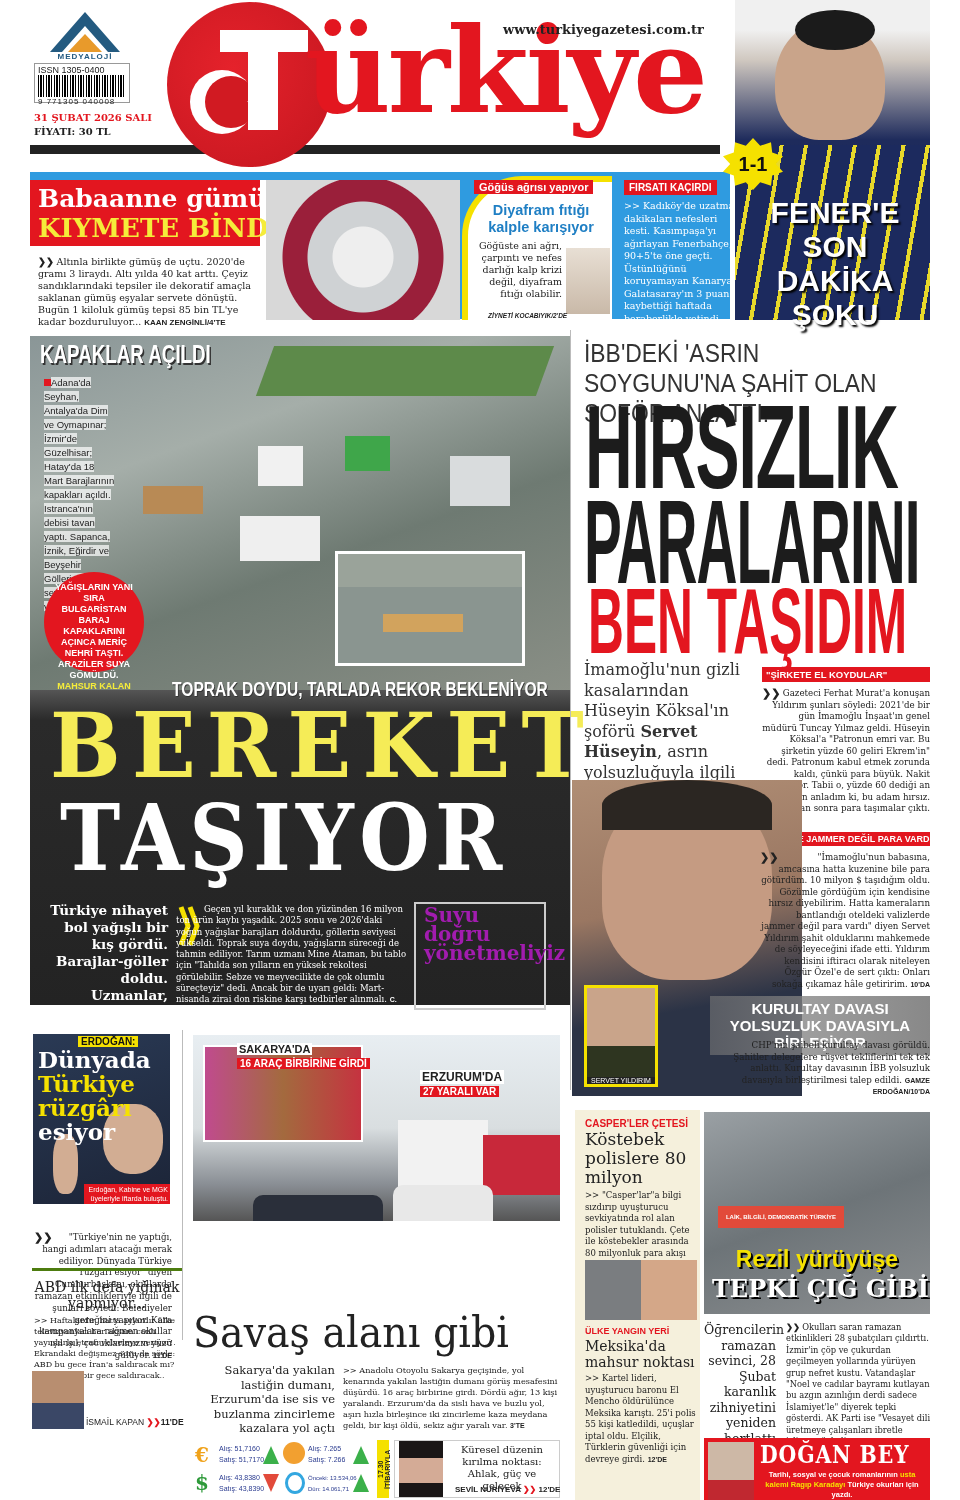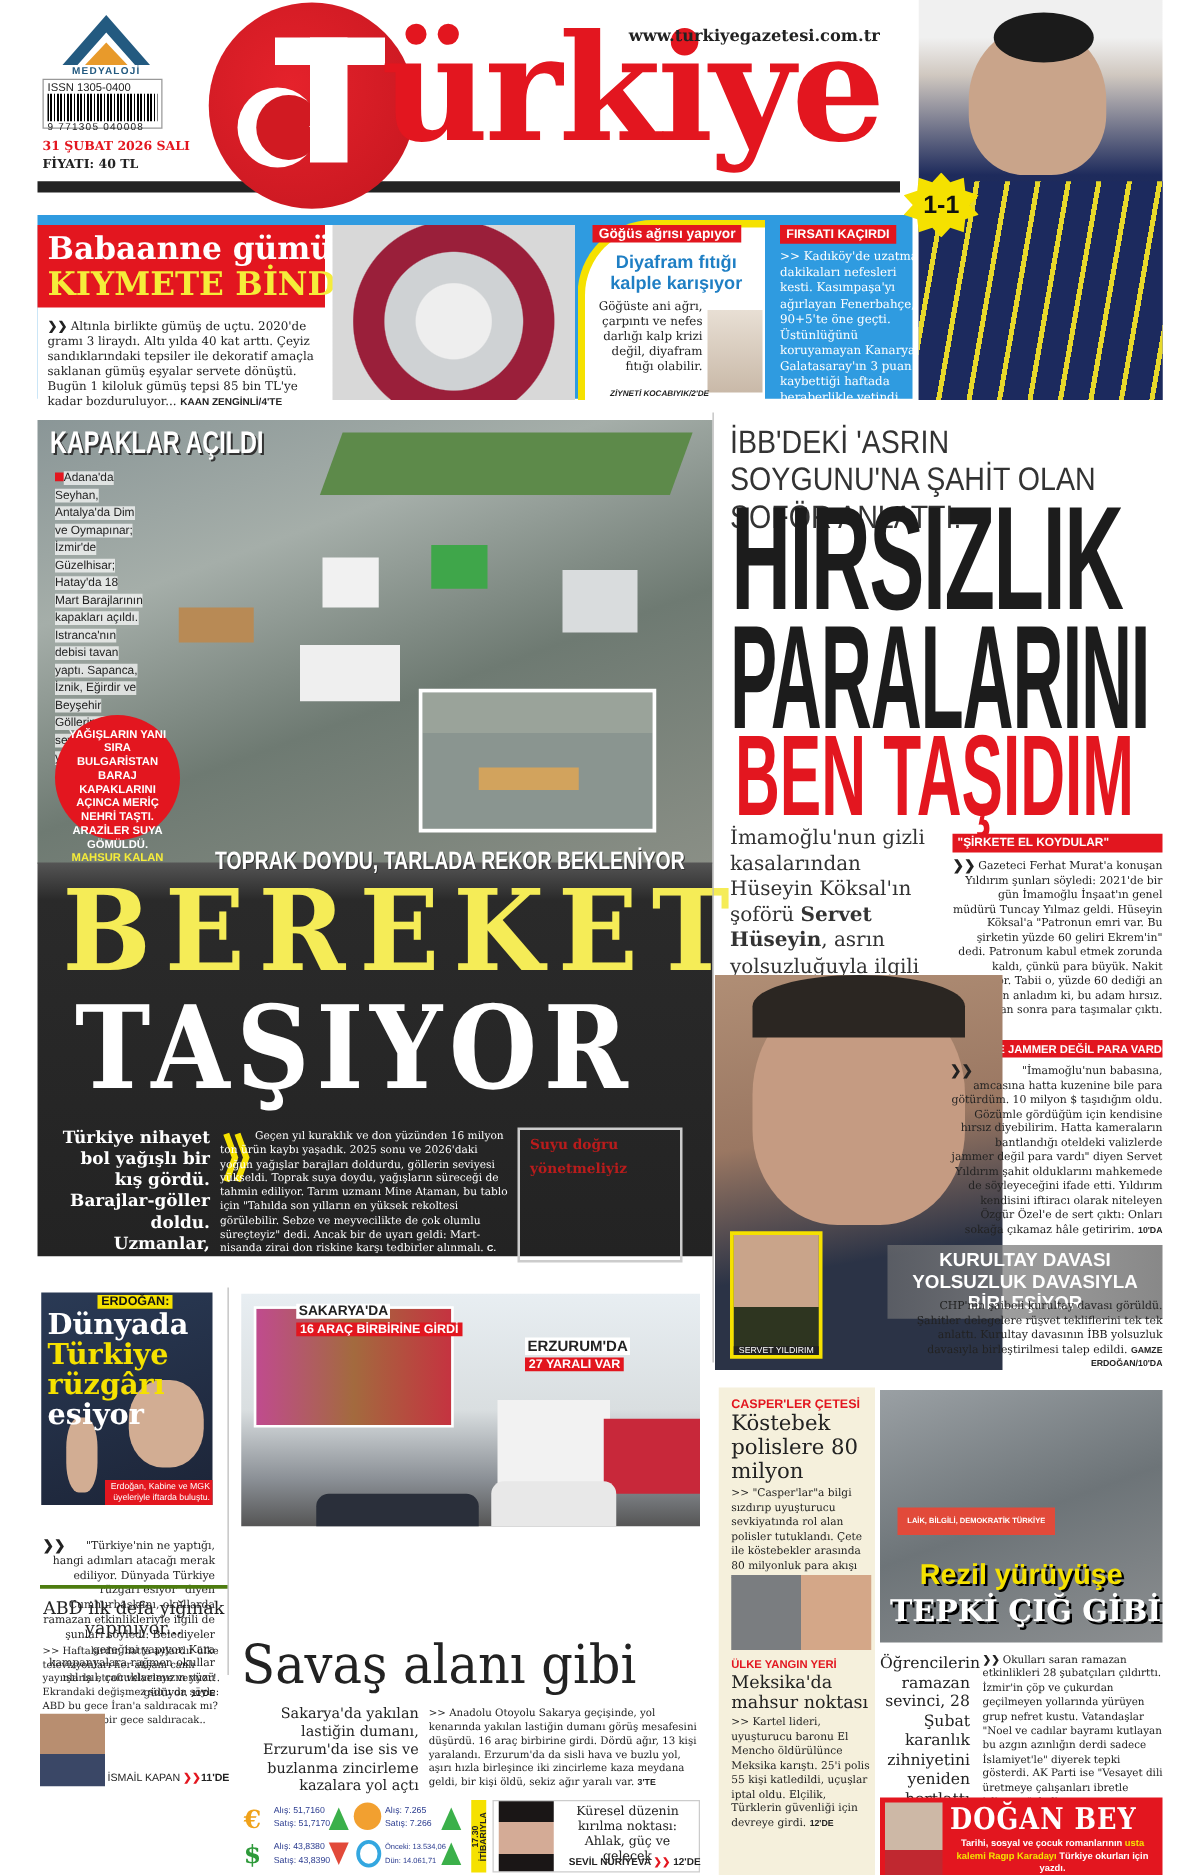--- a/index.html
+++ b/index.html
@@ -30,21 +30,21 @@
     <polygon points="55,24 38,42 72,42" fill="#e89a2b"></polygon>
   </svg>
   <div class="abs sans" style="left:0;top:42px;width:110px;text-align:center;font-size:8px;color:#235a80;font-weight:bold;letter-spacing:1px">MEDYALOJİ</div>
 </div>
 <div class="abs issn">
   <div>ISSN 1305-0400</div>
   <div class="barcode"></div>
   <div style="font-size:8px;letter-spacing:1px">9 771305 040008</div>
 </div>
 <div class="abs serif" style="left:34px;top:112px;font-size:10px;font-weight:bold;color:#e3161f">31 ŞUBAT 2026 SALI</div>
-<div class="abs serif" style="left:34px;top:126px;font-size:10px;font-weight:bold;color:#222">FİYATI: 40 TL</div>
+<div class="abs serif" style="left:34px;top:126px;font-size:10px;font-weight:bold;color:#222">FİYATI: 30 TL</div>
 
 <div class="abs rule"></div>
 <div class="abs flag">
   <svg width="165" height="165" viewBox="0 0 165 165">
     <circle cx="55" cy="100" r="32" fill="#fff"></circle>
     <circle cx="64" cy="100" r="26" fill="#d11a22"></circle>
     <polygon points="95,88 99,99 110,99 101,106 104,117 95,110 86,117 89,106 80,99 91,99" fill="#fff"></polygon>
   </svg>
 </div>
 <div class="abs" style="left:220px;top:30px;width:88px;height:100px">
@@ -80,20 +80,21 @@
   <div class="abs redtag" style="left:6px;top:2px;padding:2px 5px;font-size:10px;white-space:nowrap">FIRSATI KAÇIRDI</div>
   <div class="abs serif" style="left:6px;top:22px;width:112px;font-size:9.5px;line-height:12.5px;color:#fff">
     <span>&gt;&gt; Kadıköy'de uzatma dakikaları nefesleri kesti. Kasımpaşa'yı ağırlayan Fenerbahçe, 90+5'te öne geçti. Üstünlüğünü koruyamayan Kanarya, Galatasaray'ın 3 puan kaybettiği haftada beraberlikle yetindi.</span> <b class="sans" style="font-size:8px">SPOR'DA</b>
   </div>
 </div>
 
 <div class="abs" style="left:735px;top:0;width:195px;height:320px;background:linear-gradient(180deg,#f0f0f0 0 30px,#d0c8c0 60px,#1e2b5c 140px,#1a2550)">
   <div class="abs" style="left:40px;top:20px;width:110px;height:120px;border-radius:50% 50% 40% 40%;background:#c9a48a"></div>
   <div class="abs" style="left:60px;top:10px;width:80px;height:40px;border-radius:50%;background:#1b1b1b"></div>
   <div class="abs" style="left:0;top:145px;width:195px;height:175px;background:repeating-linear-gradient(100deg,#1c2a5e 0 20px,#e8d92a 20px 24px)"></div>
+  <div class="abs cond" style="left:20px;top:196px;width:160px;font-size:30px;line-height:34px;color:#fff;text-align:center;text-shadow:2px 2px 2px #000">FENER'E SON DAKİKA ŞOKU</div>
 </div>
 <div class="abs cond" style="left:723px;top:138px;width:60px;height:52px;background:#f5e100;clip-path:polygon(50% 0,62% 15%,80% 8%,82% 28%,100% 35%,88% 50%,100% 65%,82% 72%,80% 92%,62% 85%,50% 100%,38% 85%,20% 92%,18% 72%,0 65%,12% 50%,0 35%,18% 28%,20% 8%,38% 15%);text-align:center;font-size:20px;line-height:52px;color:#111">1-1</div>
 
 <div class="abs" style="left:30px;top:336px;width:540px;height:355px;background:linear-gradient(160deg,#8a9697 0%,#a5aea9 30%,#6e7a72 60%,#8a8f86 100%)">
   <div class="abs" style="left:235px;top:10px;width:280px;height:50px;background:#5d8a4a;transform:skewX(-20deg)"></div>
   <div class="abs" style="left:228px;top:110px;width:45px;height:40px;background:#f1f1f1"></div>
   <div class="abs" style="left:315px;top:100px;width:45px;height:35px;background:#3fa64a"></div>
   <div class="abs" style="left:420px;top:120px;width:60px;height:50px;background:#d9dcdd"></div>
   <div class="abs" style="left:210px;top:180px;width:80px;height:45px;background:#efefef"></div>
   <div class="abs" style="left:113px;top:150px;width:60px;height:28px;background:#b88a55"></div>
@@ -117,21 +118,21 @@
 <div class="abs" style="left:178px;top:905px;width:22px;height:42px">
   <svg width="22" height="42">
       <polyline points="3,2 10,21 3,40" fill="none" stroke="#f5e100" stroke-width="5"></polyline>
       <polyline points="12,2 19,21 12,40" fill="none" stroke="#f5e100" stroke-width="5"></polyline>
     </svg>
 </div>
 <div class="abs serif" style="left:176px;top:904px;width:232px;font-size:8.5px;line-height:11.3px;color:#fff;text-indent:28px">
   <span>Geçen yıl kuraklık ve don yüzünden 16 milyon ton ürün kaybı yaşadık. 2025 sonu ve 2026'daki yoğun yağışlar barajları doldurdu, göllerin seviyesi yükseldi. Toprak suya doydu, yağışların süreceği de tahmin ediliyor. Tarım uzmanı Mine Ataman, bu tablo için "Tahılda son yılların en yüksek rekoltesi görülebilir. Sebze ve meyvecilikte de çok olumlu süreçteyiz" dedi. Ancak bir de uyarı geldi: Mart-nisanda zirai don riskine karşı tedbirler alınmalı.</span> <b class="sans" style="font-size:7px">C. EMRE KURT/6'DA</b>
 </div>
 <div class="abs" style="left:414px;top:902px;width:132px;height:108px;border:2px solid #ccc">
-  <div class="abs serif" style="left:8px;top:2px;width:120px;font-size:11px;line-height:19px;color:#b91c1c;font-weight:bold">Suyu doğru yönetmeliyiz</div>
+  <div class="abs serif" style="left:8px;top:2px;width:120px;font-size:20px;line-height:19px;color:#a21caf;font-weight:bold">Suyu doğru yönetmeliyiz</div>
 </div>
 
 <div class="abs" style="left:570px;top:330px;width:1px;height:760px;background:#bbb"></div>
 <div class="abs sans" style="left:584px;top:338px;width:360px;font-size:26px;line-height:30px;color:#333;transform:scaleX(0.88);transform-origin:left">İBB'DEKİ 'ASRIN SOYGUNU'NA ŞAHİT OLAN ŞOFÖR ANLATTI:</div>
 <div class="abs cond" style="left:585px;top:400px;font-size:118px;line-height:94px;color:#1c1c1c;letter-spacing:-2px;white-space:nowrap;transform:scaleX(0.56)">HIRSIZLIK</div>
 <div class="abs cond" style="left:584px;top:495px;font-size:118px;line-height:94px;color:#1c1c1c;letter-spacing:-2px;white-space:nowrap;transform:scaleX(0.48)">PARALARINI</div>
 <div class="abs cond" style="left:588px;top:583px;font-size:92px;line-height:76px;color:#e3161f;white-space:nowrap;transform:scaleX(0.54)">BEN TAŞIDIM</div>
 <div class="abs serif" style="left:584px;top:660px;width:170px;font-size:16px;line-height:20.5px;color:#333">
   <span>İmamoğlu'nun gizli kasalarından Hüseyin Köksal'ın şoförü </span><b>Servet Hüseyin</b><span>, asrın yolsuzluğuyla ilgili sarsıcı itiraflarda bulundu.</span>
 </div>

